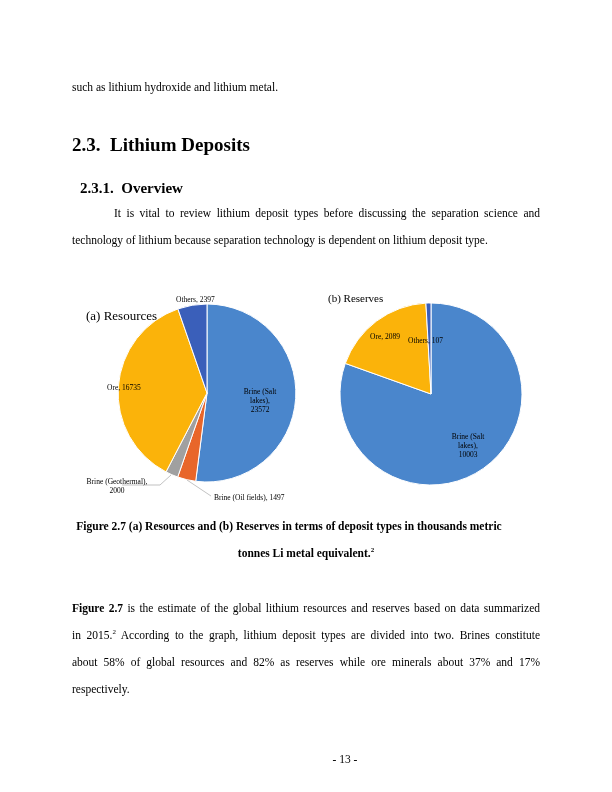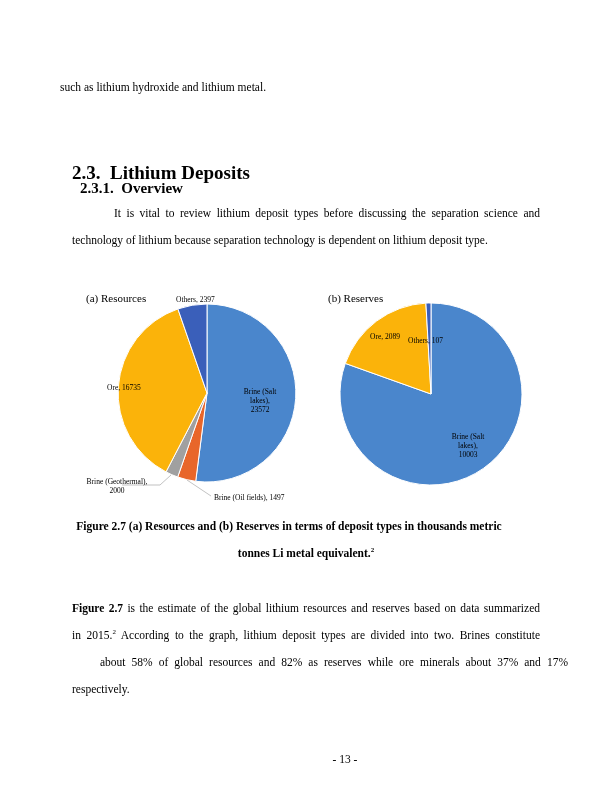--- a/index.html
+++ b/index.html
@@ -9,23 +9,23 @@
   .just{text-align:justify;text-align-last:justify;}
   h2{margin:0;font-size:19px;font-weight:bold;}
   h3{margin:8px;font-size:15px;font-weight:bold;}
   .cap{font-size:11.5px;font-weight:bold;text-align:center;}
   .lbl{font-size:7.5px;line-height:9px;}
   sup{font-size:7px;vertical-align:super;line-height:0;}
 </style>
 </head>
 <body>
 
-<div class="abs p" style="left:60px;top:80px;">such as lithium hydroxide and lithium metal.</div>
+<div class="abs p" style="left:72px;top:80px;">such as lithium hydroxide and lithium metal.</div>
 
-<div class="abs" style="left:72px;top:134px;margin-top:28px;">
+<div class="abs" style="left:72px;top:134px;">
   <h2><span>2.3.</span>&nbsp;&nbsp;<span>Lithium Deposits</span></h2>
 </div>
 
 <div class="abs" style="left:72px;top:172px;">
   <h3><span>2.3.1.</span>&nbsp;&nbsp;<span>Overview</span></h3>
 </div>
 
 <div class="abs p just" style="left:114px;top:206px;width:426px;">It is vital to review lithium deposit types before discussing the separation science and</div>
 <div class="abs p" style="left:72px;top:233px;">technology of lithium because separation technology is dependent on lithium deposit type.</div>
 
@@ -44,21 +44,21 @@
     <line x1="187" y1="480" x2="211" y2="496" stroke="#999" stroke-width="0.6"></line>
 
     <g stroke="#fff" stroke-width="1">
       <path d="M431,394 L431,303 A91,91 0 1,1 345.3,363.4 Z" fill="#4a86cc"></path>
       <path d="M431,394 L345.3,363.4 A91,91 0 0,1 425.9,303.1 Z" fill="#fbb30a"></path>
       <path d="M431,394 L425.9,303.1 A91,91 0 0,1 431,303 Z" fill="#3a5fba"></path>
     </g>
   </svg>
 
   
-  <div class="abs" style="left:86px;top:12px;font-size:11px;">(a) Resources</div>
+  <div class="abs" style="left:86px;top:28px;font-size:13px;">(a) Resources</div>
   <div class="abs lbl" style="left:166px;top:15px;margin-left:10px;">Others, 2397</div>
   <div class="abs lbl" style="left:107px;top:103px;">Ore, 16735</div>
   <div class="abs lbl" style="left:240px;top:107px;width:40px;text-align:center;">
     <div>Brine (Salt</div>
     <div>lakes),</div>
     <div>23572</div>
   </div>
   <div class="abs lbl" style="left:82px;top:197px;width:70px;text-align:center;">
     <div>Brine (Geothermal),</div>
     <div>2000</div>
@@ -74,16 +74,16 @@
     <div>lakes),</div>
     <div>10003</div>
   </div>
 </div>
 
 <div class="abs cap" style="left:55px;top:520px;width:468px;">Figure 2.7 (a) Resources and (b) Reserves in terms of deposit types in thousands metric</div>
 <div class="abs cap" style="left:72px;top:547px;width:468px;"><span>tonnes Li metal equivalent.</span><sup>2</sup></div>
 
 <div class="abs p just" style="left:72px;top:601px;width:468px;"><b>Figure 2.7</b><span> is the estimate of the global lithium resources and reserves based on data summarized</span></div>
 <div class="abs p just" style="left:72px;top:628px;width:468px;"><span>in 2015.</span><sup>2</sup><span> According to the graph, lithium deposit types are divided into two. Brines constitute</span></div>
-<div class="abs p just" style="left:72px;top:655px;width:468px;margin-left:28px;">about 58% of global resources and 82% as reserves while ore minerals about 37% and 17%</div>
+<div class="abs p just" style="left:72px;top:655px;width:468px;">about 58% of global resources and 82% as reserves while ore minerals about 37% and 17%</div>
 <div class="abs p" style="left:72px;top:682px;">respectively.</div>
 
 <div class="abs p" style="left:0;top:752px;width:612px;text-align:center;margin-left:39px;">- 13 -</div>
 
 </body></html>

